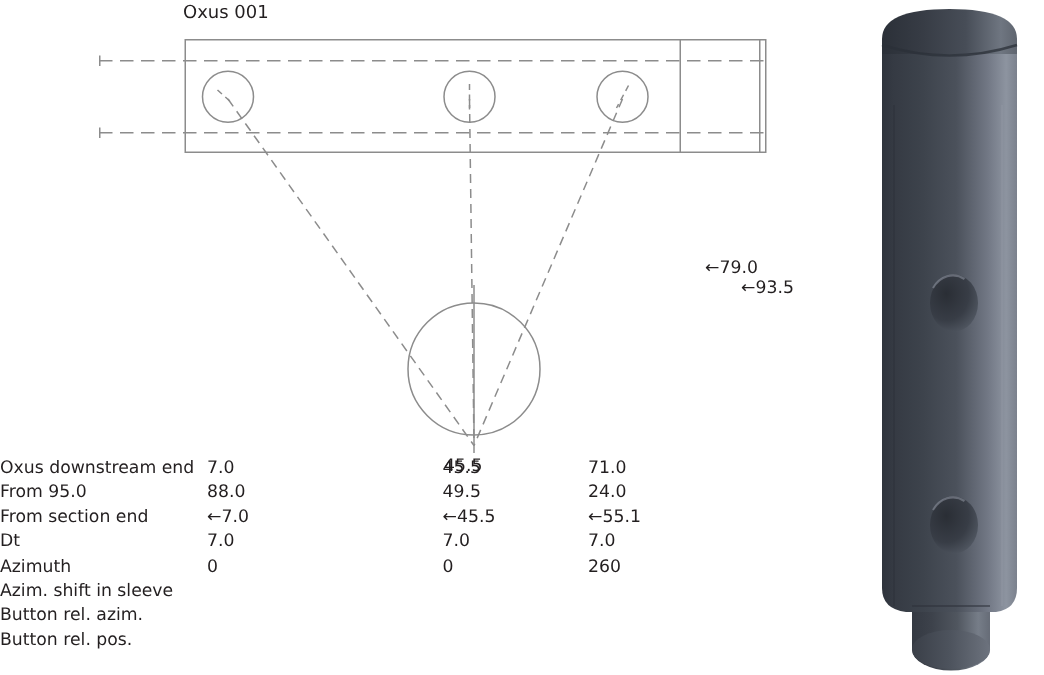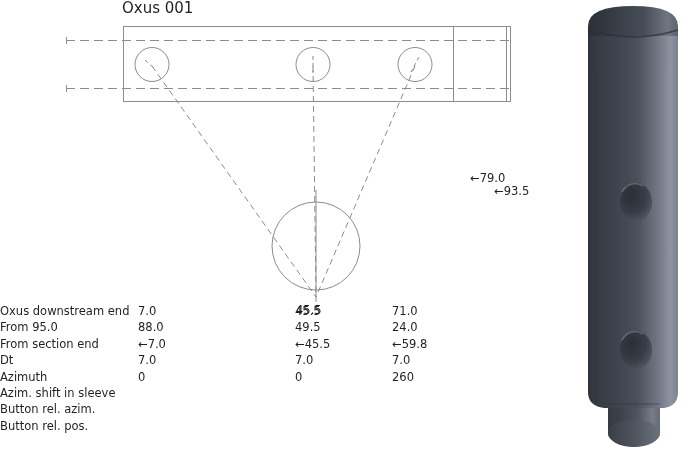--- a/index.html
+++ b/index.html
@@ -21,21 +21,21 @@
     inset: 0;
     width: 696px;
     height: 450px;
   }
 
   
   .title {
     position: absolute;
     left: 122px;
     top: 1px;
-    font-size: 15px;
+    font-size: 12px;
     line-height: 14px;
     color: #231f20;
     white-space: nowrap;
   }
 
   
   #drawing {
     position: absolute;
     left: 0;
     top: 0;
@@ -163,21 +163,21 @@
         <tr>
           <td class="lbl">From 95.0</td>
           <td class="c1">88.0</td>
           <td class="c2">49.5</td>
           <td class="c3">24.0</td>
         </tr>
         <tr>
           <td class="lbl">From section end</td>
           <td class="c1">←7.0</td>
           <td class="c2">←45.5</td>
-          <td class="c3">←59.8</td>
+          <td class="c3">←55.1</td>
         </tr>
         <tr>
           <td class="lbl">Dt</td>
           <td class="c1">7.0</td>
           <td class="c2">7.0</td>
           <td class="c3">7.0</td>
         </tr>
         <tr>
           <td class="lbl">Azimuth</td>
           <td class="c1">0</td>

